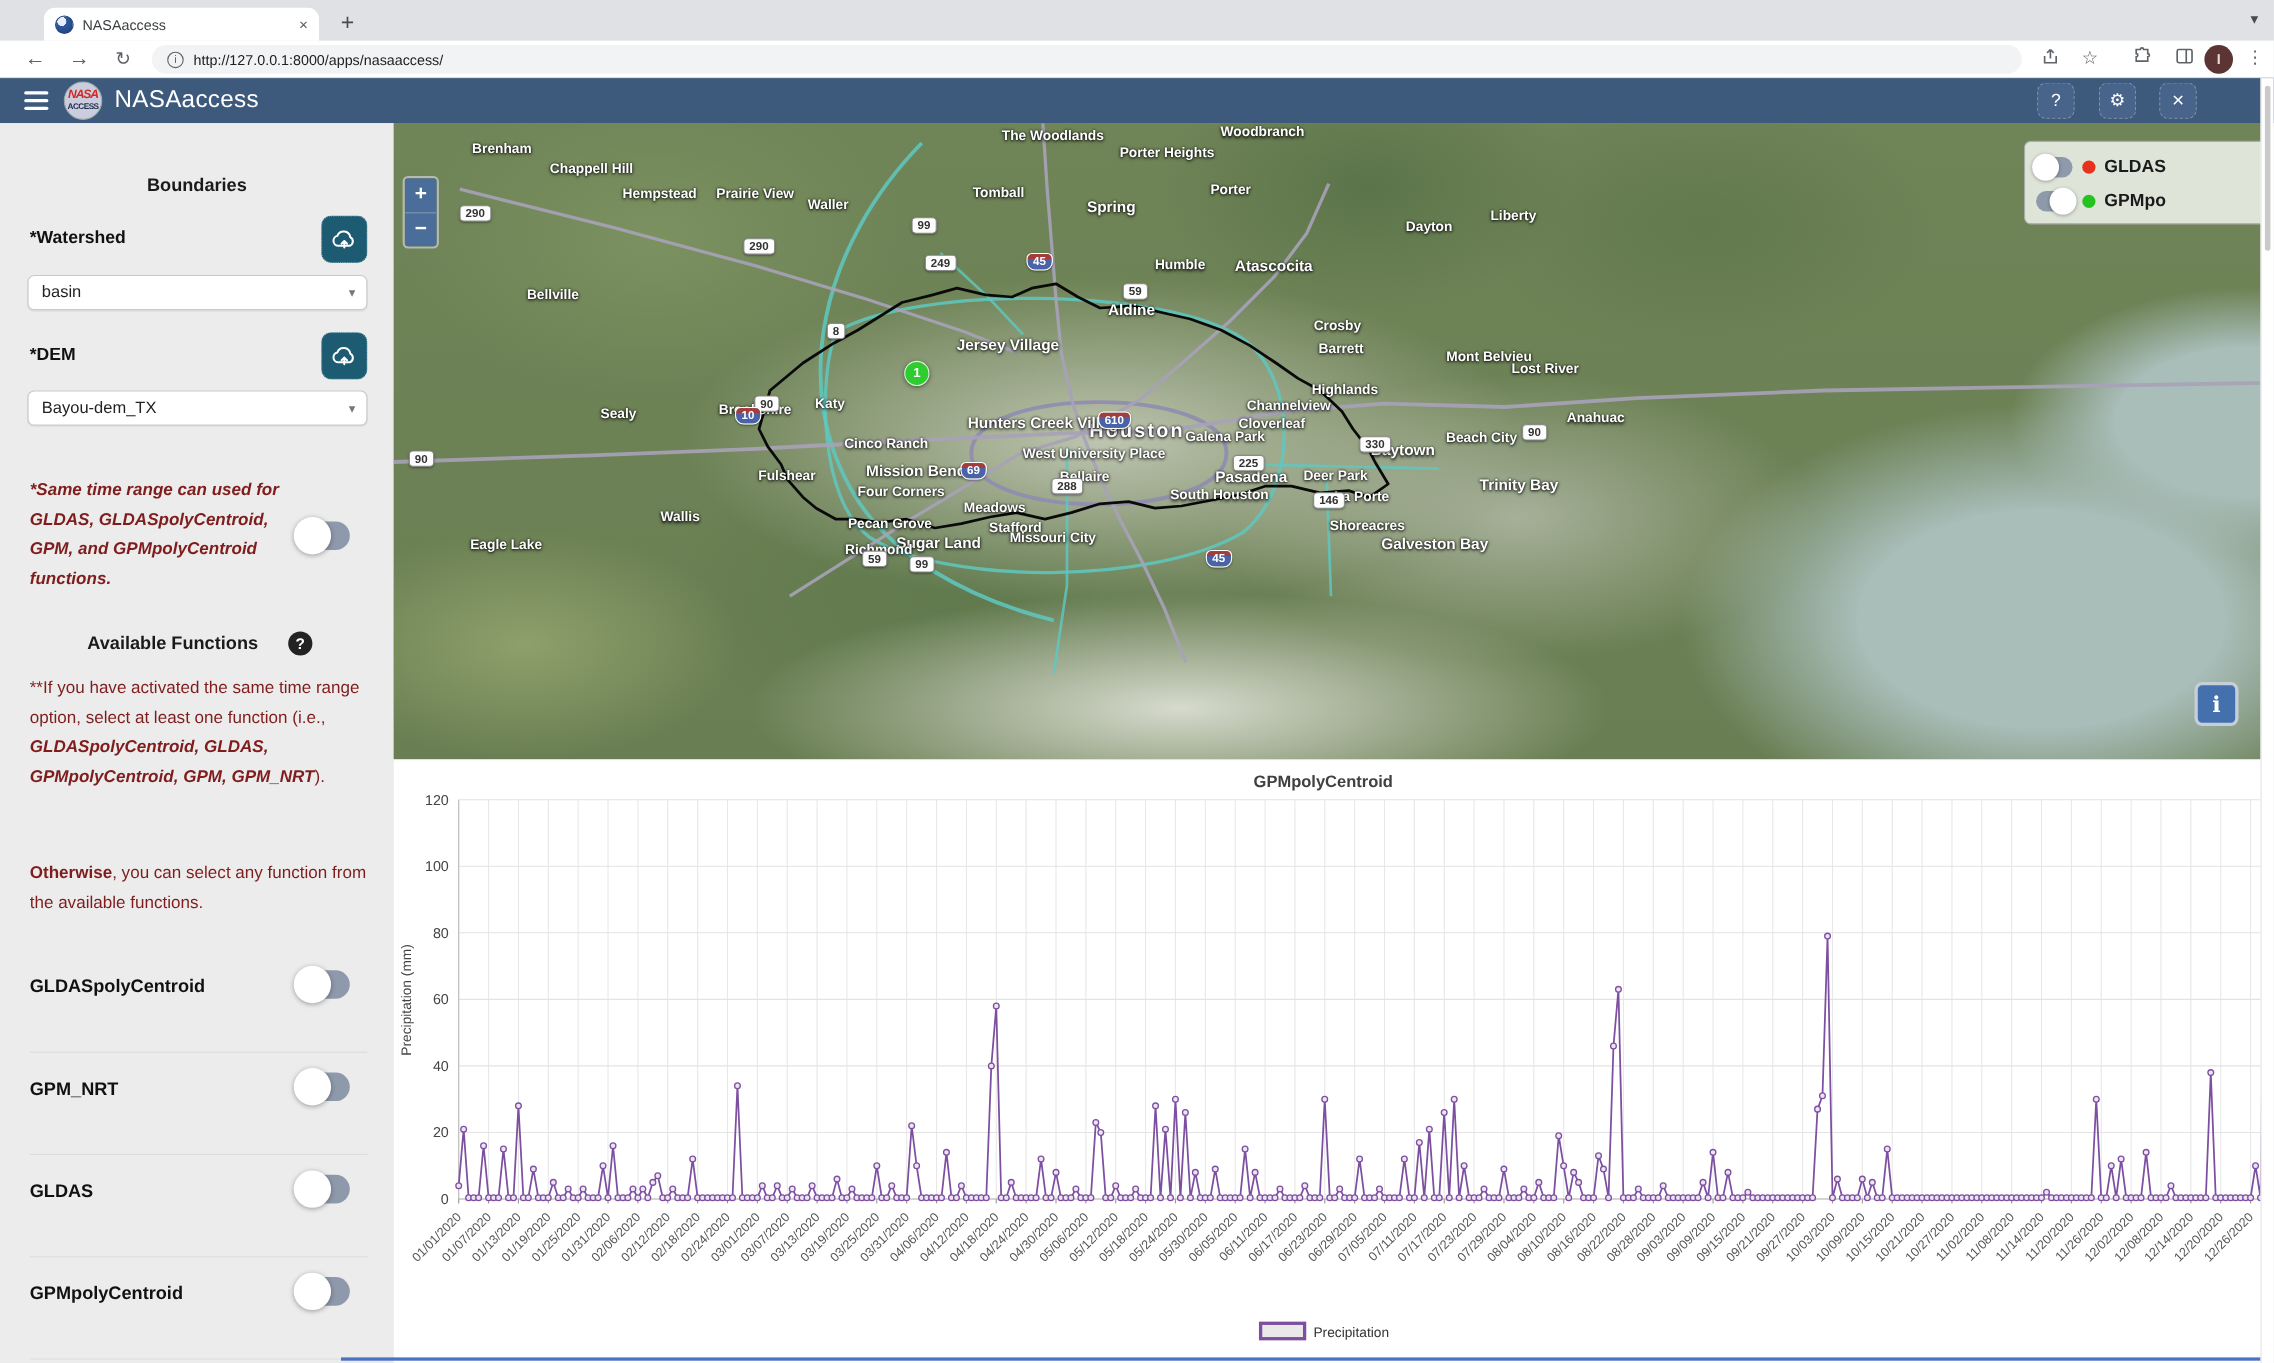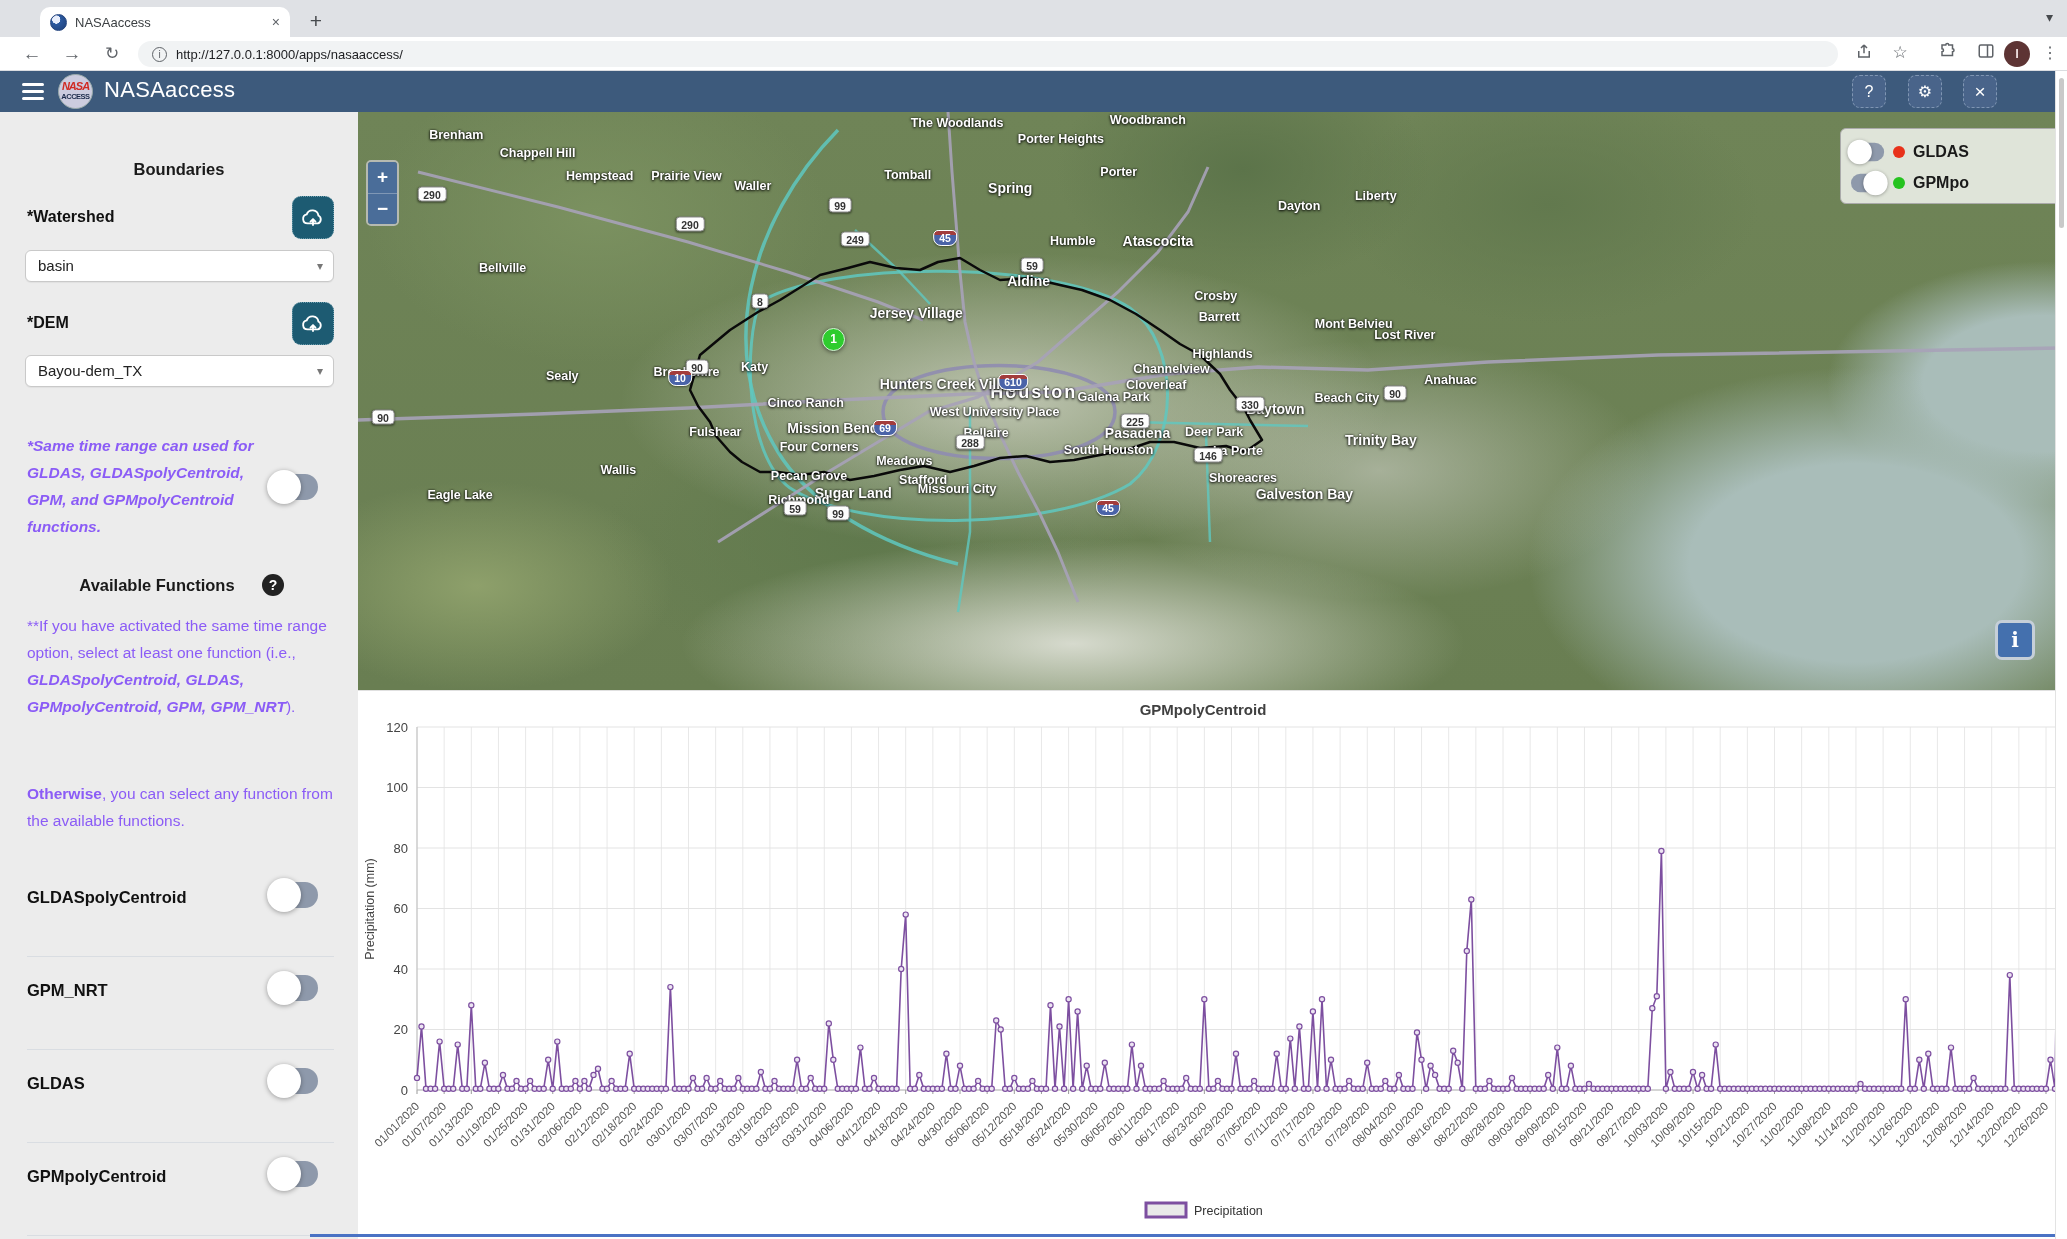--- a/index.html
+++ b/index.html
@@ -50,21 +50,21 @@
   #sidebar { position:absolute; left:0; top:112px; width:358px; height:1127px; background:#ececec; }
   .sb-heading { position:absolute; left:0; width:358px; text-align:center; font-weight:bold;
                 font-size:16.5px; color:#1a1a1a; }
   .sb-label { position:absolute; left:27px; font-weight:bold; font-size:16px; color:#111; }
   .upload-btn { position:absolute; left:292px; width:42px; height:43px; background:#1d5b72;
                 border:1px dotted #6fa0b0; border-radius:9px; display:flex; align-items:center; justify-content:center; }
   .select { position:absolute; left:25px; width:309px; height:32px; background:#fff; border:1px solid #c9c9c9;
             border-radius:6px; font-size:15px; color:#222; line-height:30px; padding:0 12px;
             box-shadow:0 1px 1px rgba(0,0,0,0.05); }
   .select .caret { position:absolute; right:10px; top:0; color:#777; font-size:12px; }
-  .note { position:absolute; left:27px; width:310px; font-size:15.5px; color:#8b5cf6; line-height:1.75; }
+  .note { position:absolute; left:27px; width:310px; font-size:15.5px; color:#7f1d1d; line-height:1.75; }
   .note.it { font-style:italic; font-weight:bold; width:240px; }
   .switch { position:relative; width:46px; height:26px; border-radius:13px; background:#8e99ab; }
   .switch .knob { position:absolute; left:-5px; top:-4px; width:34px; height:34px; border-radius:50%;
                   background:#fff; box-shadow:0 1px 5px rgba(0,0,0,0.35); }
   .switch.on .knob { left:auto; right:-5px; }
   .q-badge { position:absolute; width:22px; height:22px; border-radius:50%; background:#222;
              color:#fff; font-weight:bold; font-size:14px; text-align:center; line-height:22px; }
   .fn-row { position:absolute; left:0; width:358px; height:93px; }
   .fn-row .fn-label { position:absolute; left:27px; top:24px; font-weight:bold; font-size:16.5px; color:#111; }
   .fn-row .switch { position:absolute; left:272px; top:18px; }

